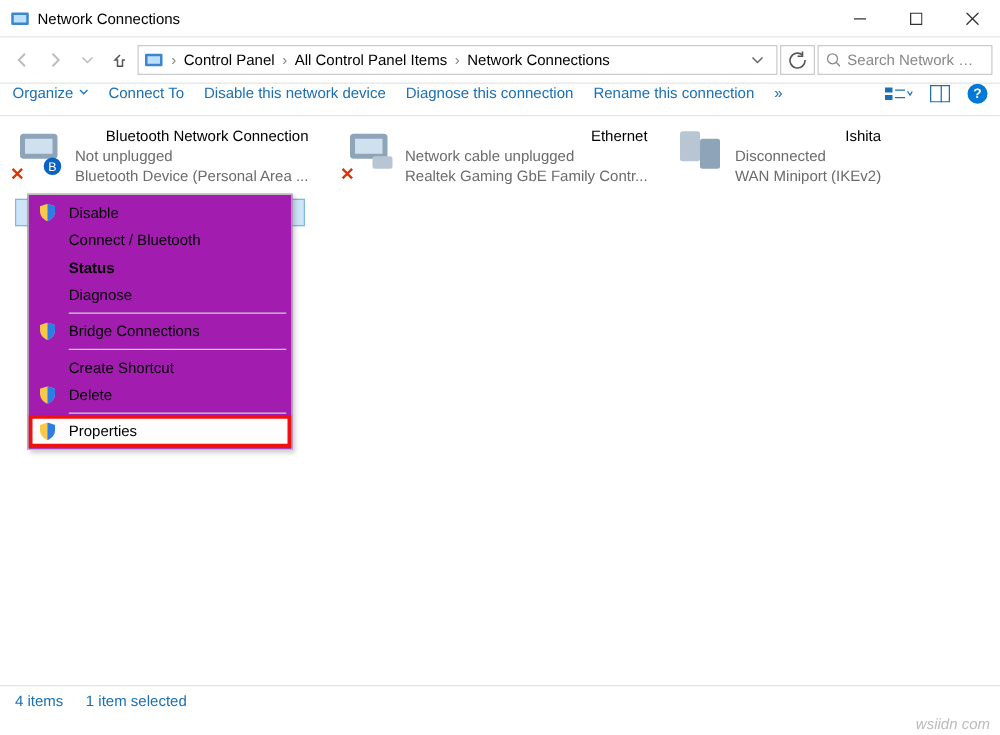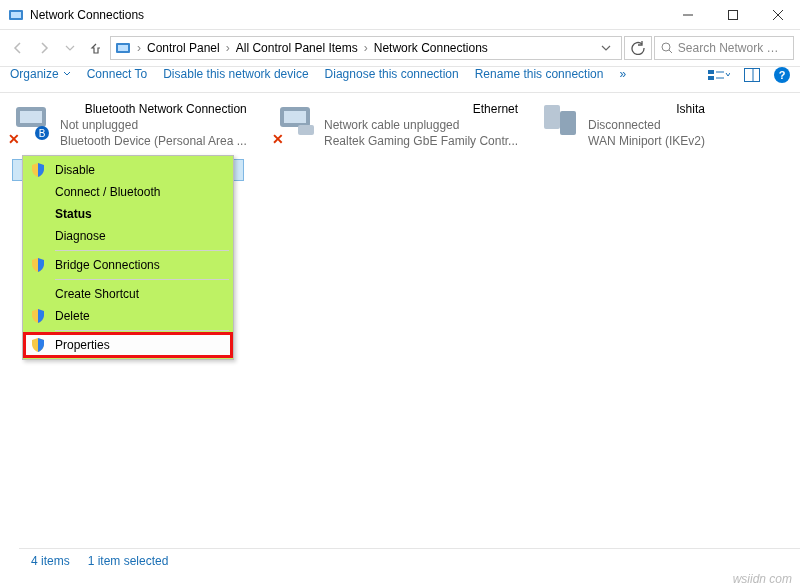--- a/index.html
+++ b/index.html
@@ -35,29 +35,29 @@
 .adapter { display: flex; gap: 8px; width: 240px; }
 .adapter .ic { width: 40px; height: 40px; position: relative; }
 .adapter .txt { line-height: 16px; }
 .adapter .t1 { color: #000; white-space: nowrap; overflow: hidden; text-overflow: ellipsis; max-width: 195px; text-align: right; }
 .adapter .t2, .adapter .t3 { color: #6b6b6b; white-space: nowrap; overflow: hidden; text-overflow: ellipsis; max-width: 195px; }
 .redx { position: absolute; left: -4px; bottom: -6px; color: #d30; font-weight: bold; font-size: 14px; }
 
 .selected { position: absolute; left: 12px; top: 66px; width: 232px; height: 22px; background: #cde6f7; border: 1px solid #7fb7e3; }
 
 
-.ctx { position: absolute; left: 22px; top: 62px; width: 212px; background: #bef264; border: 1px solid #bdbdbd; box-shadow: 2px 2px 4px rgba(0,0,0,.2); padding: 3px 2px; z-index: 10; }
+.ctx { position: absolute; left: 22px; top: 62px; width: 212px; background: #a21caf; border: 1px solid #bdbdbd; box-shadow: 2px 2px 4px rgba(0,0,0,.2); padding: 3px 2px; z-index: 10; }
 .ctx .mi { height: 22px; display: flex; align-items: center; padding-left: 30px; position: relative; }
 .ctx .mi.bold { font-weight: 600; }
 .ctx .sep { height: 1px; background: #d0d0d0; margin: 3px 2px 3px 30px; }
 .ctx .shield { position: absolute; left: 6px; width: 14px; height: 14px; }
 .ctx .mi.highlight { outline: 3px solid #e11; outline-offset: -1px; background: #fdfdfd; }
 
 
-.status { position: absolute; bottom: 16px; left: 0; right: 0; height: 24px; display: flex; align-items: center; padding: 0 12px; gap: 18px; color: #1a6fb5; border-top: 1px solid #e5e5e5; margin-left: 19px; }
+.status { position: absolute; bottom: 16px; left: 0; right: 0; height: 24px; display: flex; align-items: center; padding: 0 12px; gap: 18px; color: #1a6fb5; border-top: 1px solid #e5e5e5; }
 
 
 svg { display: block; }
 .watermark { position: absolute; right: 8px; bottom: 2px; font-size: 12px; color: #bbb; font-style: italic; }
 </style>
 </head>
 <body>
 
 <div class="titlebar">
   <svg width="16" height="16">

